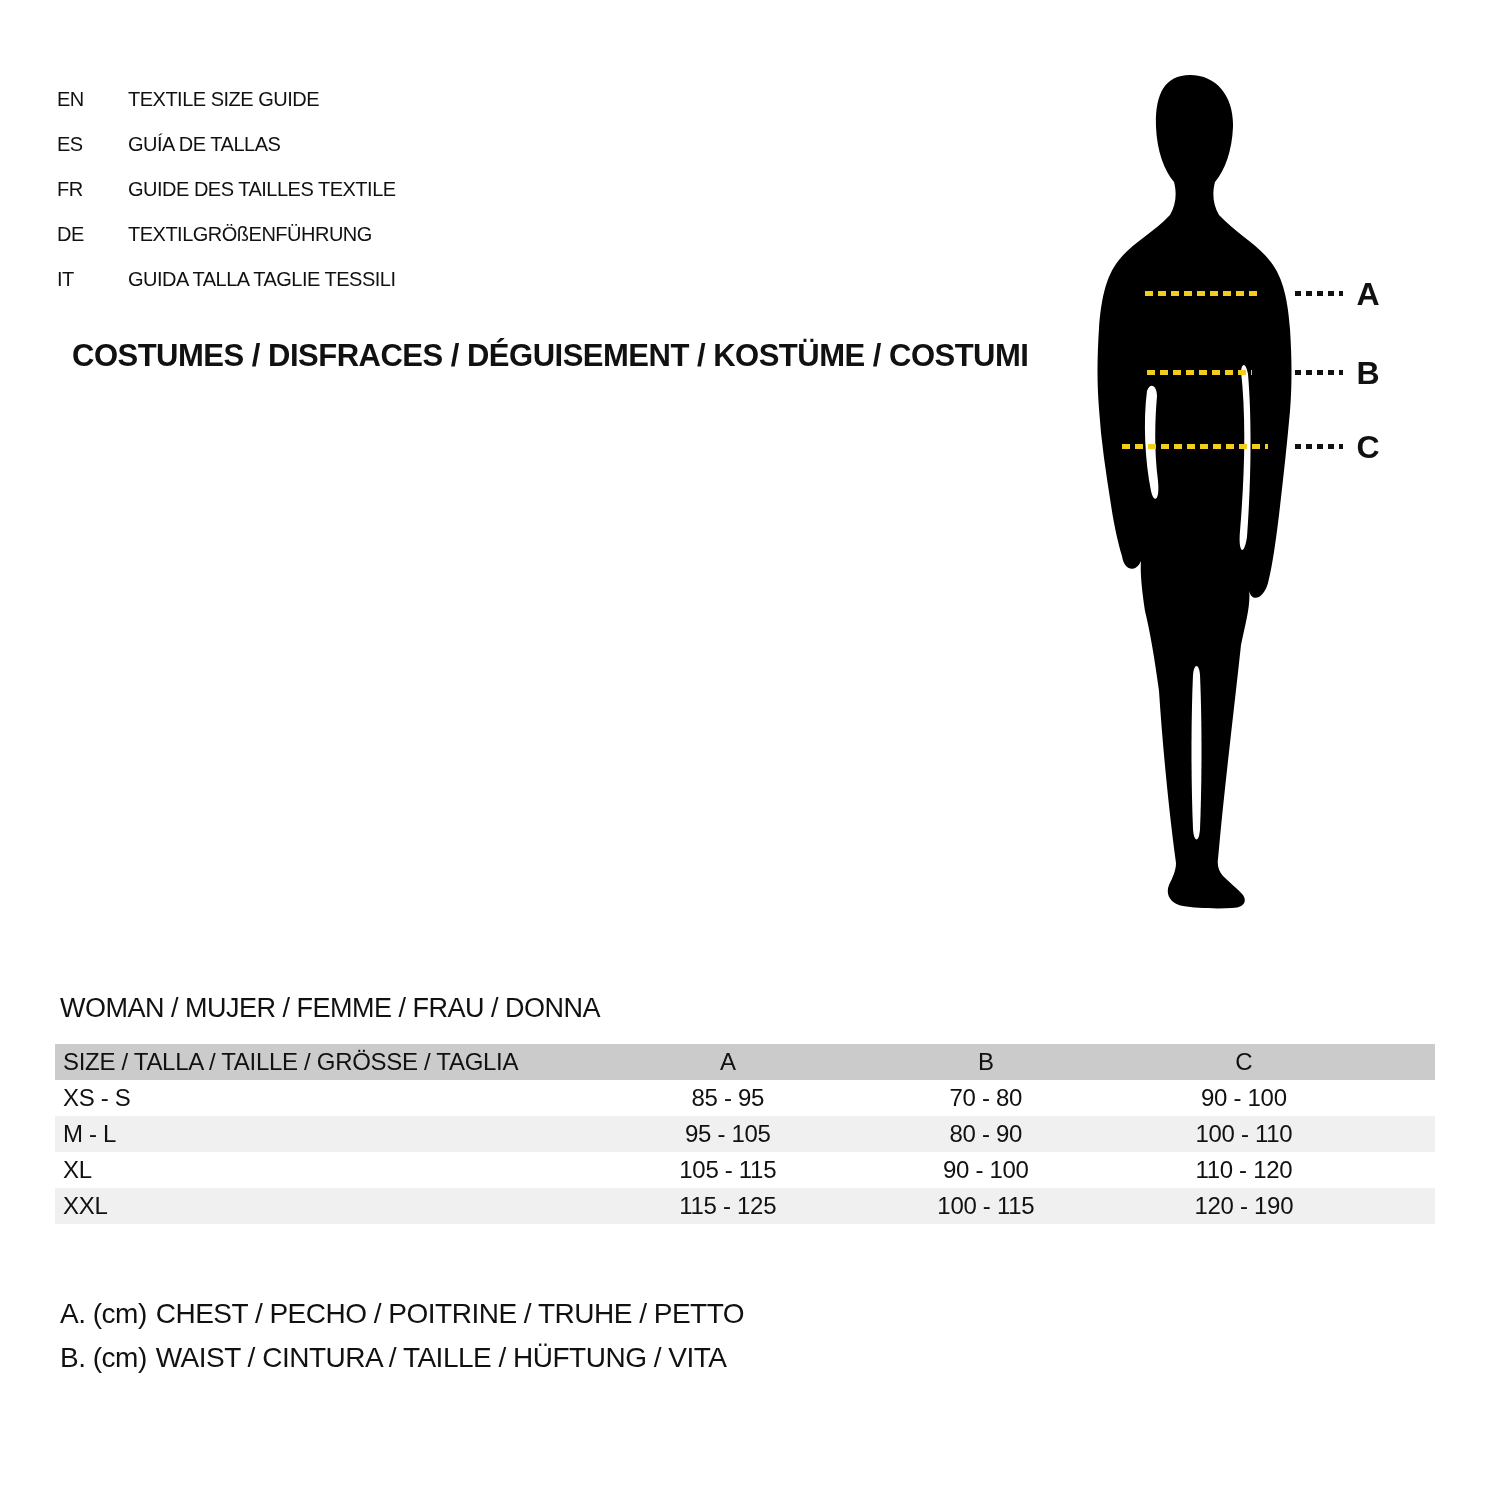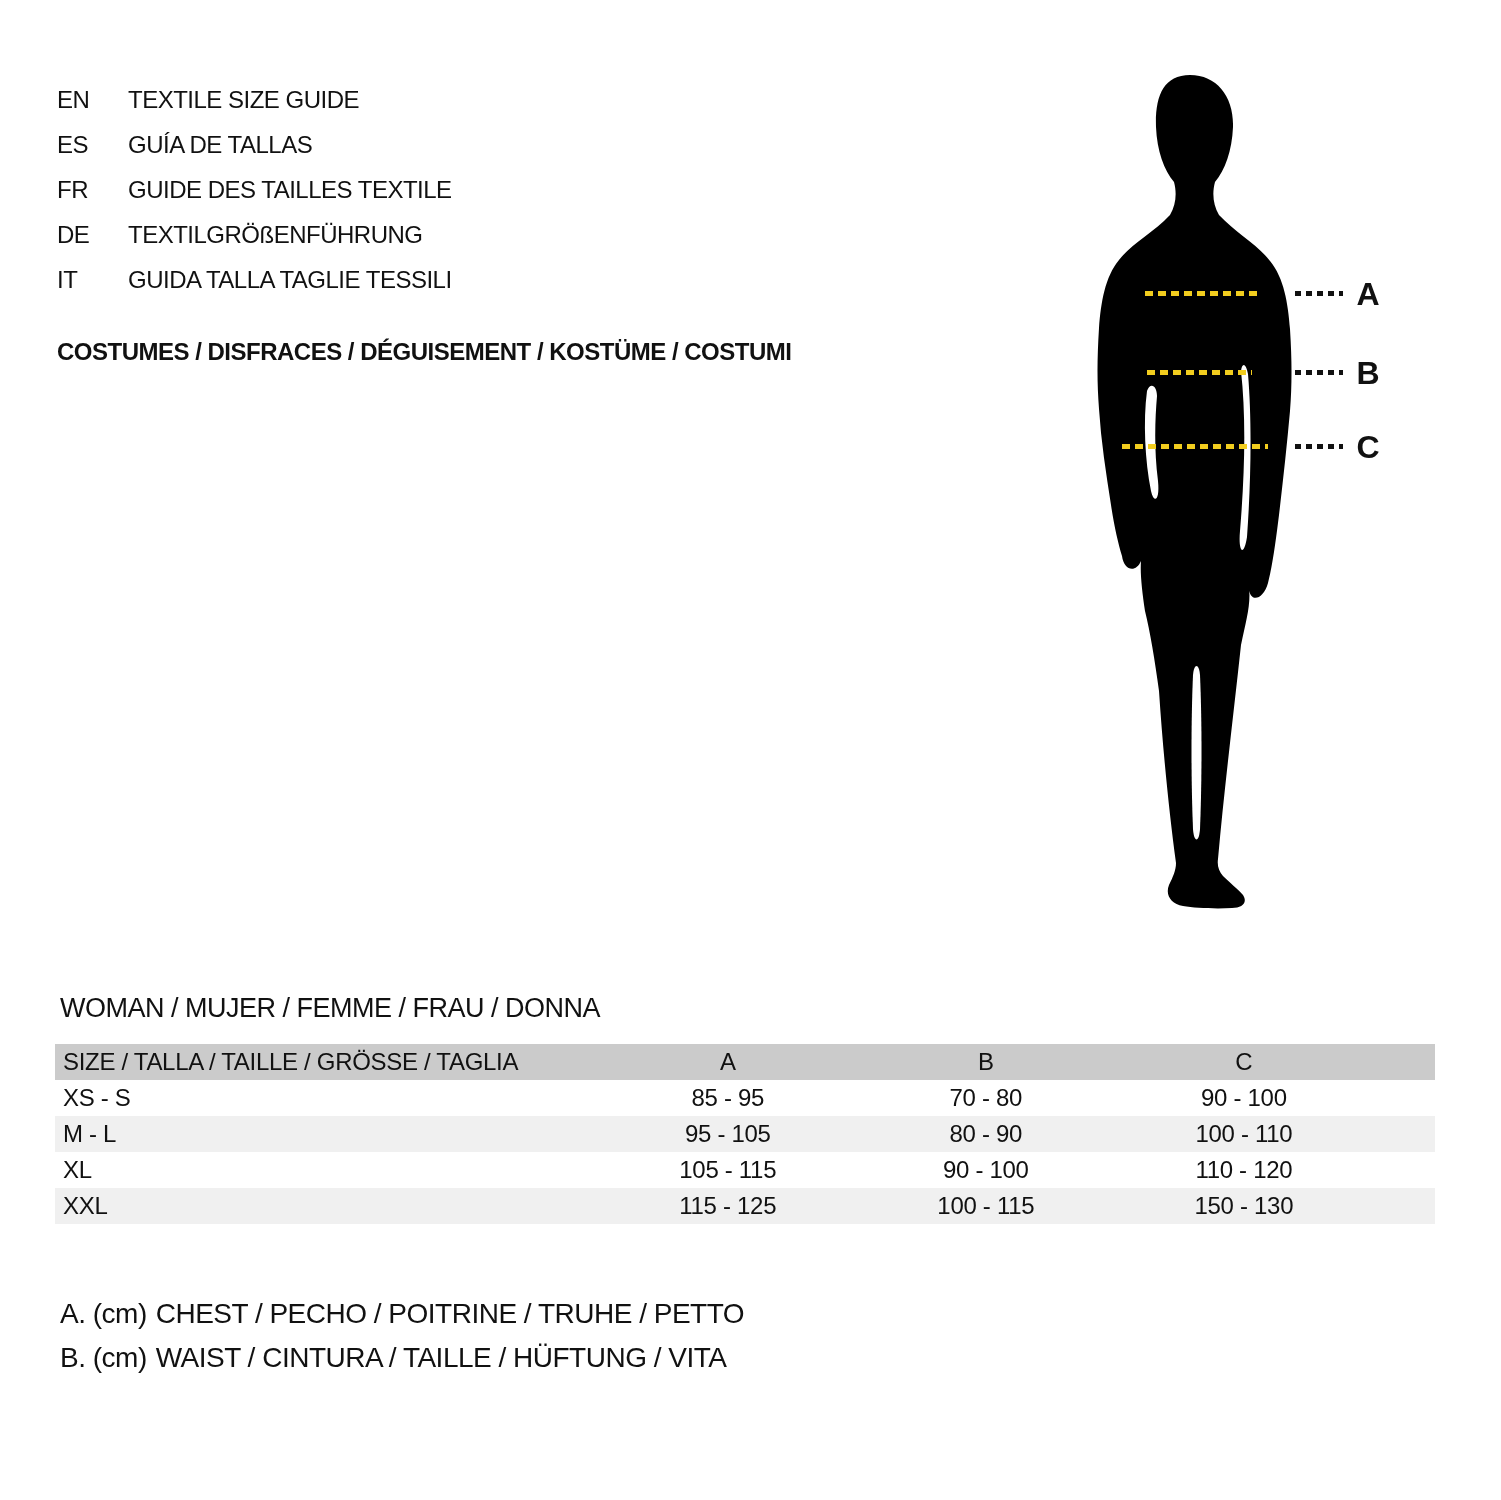--- a/index.html
+++ b/index.html
@@ -8,28 +8,28 @@
     width: 1501px;
     height: 1500px;
     background: #ffffff;
     color: #111111;
     font-family: "Liberation Sans", sans-serif;
     overflow: hidden;
   }
 
   
   .lang-block { position: absolute; left: 57px; top: 77px; }
-  .lang-row { display: flex; height: 45px; align-items: center; font-size: 24px; letter-spacing: -0.5px; }
+  .lang-row { display: flex; height: 45px; align-items: center; font-size: 20px; letter-spacing: -0.5px; }
   .lang-code { width: 71px; flex: 0 0 71px; }
   .lang-label { white-space: nowrap; }
 
   
   .costumes {
-    position: absolute; left: 57px; top: 338px;
-    font-size: 24px; font-weight: bold; letter-spacing: -0.5px; white-space: nowrap;
+    position: absolute; left: 72px; top: 338px;
+    font-size: 31px; font-weight: bold; letter-spacing: -0.5px; white-space: nowrap;
   }
 
   
   .figure-svg { position: absolute; left: 1095px; top: 73px; width: 205px; height: 836px; }
 
   .measure-yellow {
     position: absolute; height: 5px;
     background: repeating-linear-gradient(90deg, var(--yellow) 0 8px, transparent 8px 13px);
   }
   .measure-dots {
@@ -210,21 +210,21 @@
         <td class="col-size">XL</td>
         <td class="col-val">105 - 115</td>
         <td class="col-val">90 - 100</td>
         <td class="col-val">110 - 120</td>
         <td></td>
       </tr>
       <tr>
         <td class="col-size">XXL</td>
         <td class="col-val">115 - 125</td>
         <td class="col-val">100 - 115</td>
-        <td class="col-val">150 - 130</td>
+        <td class="col-val">120 - 190</td>
         <td></td>
       </tr>
     </tbody>
   </table>
 
   <div class="legend">
     <div class="legend-row">
       <span class="legend-key">A. (cm)</span>
       <span class="legend-label">CHEST / PECHO / POITRINE / TRUHE / PETTO</span>
     </div>

